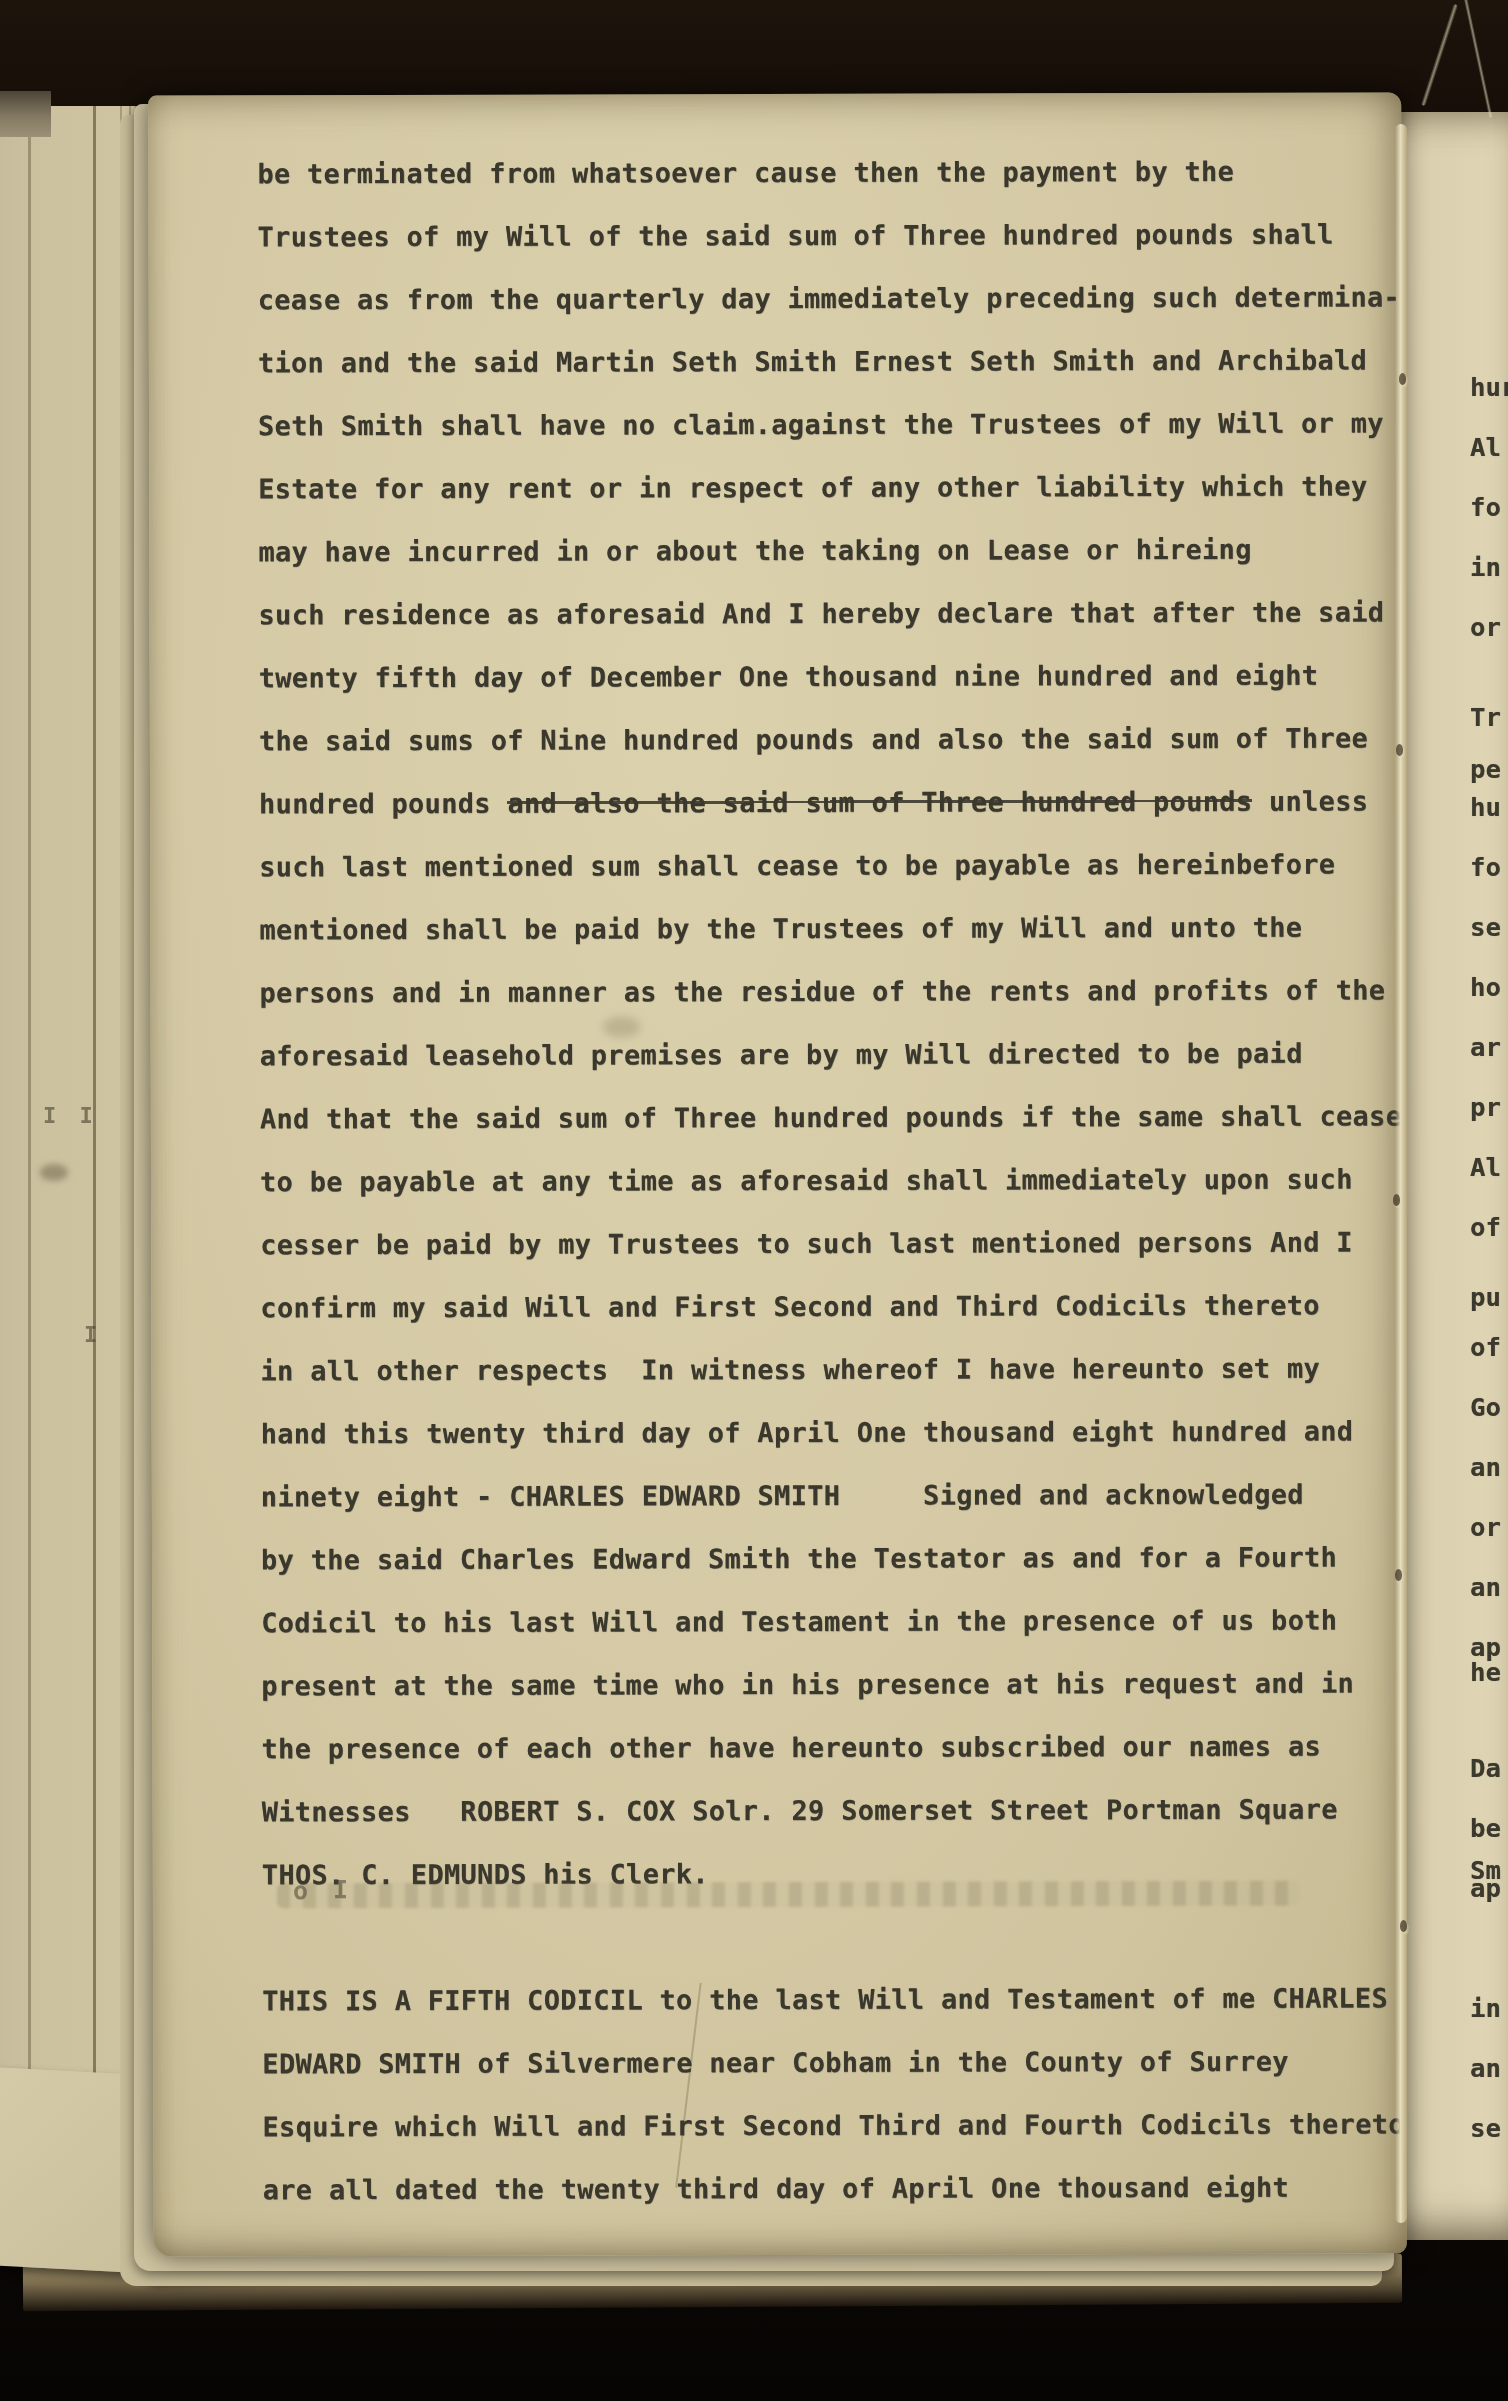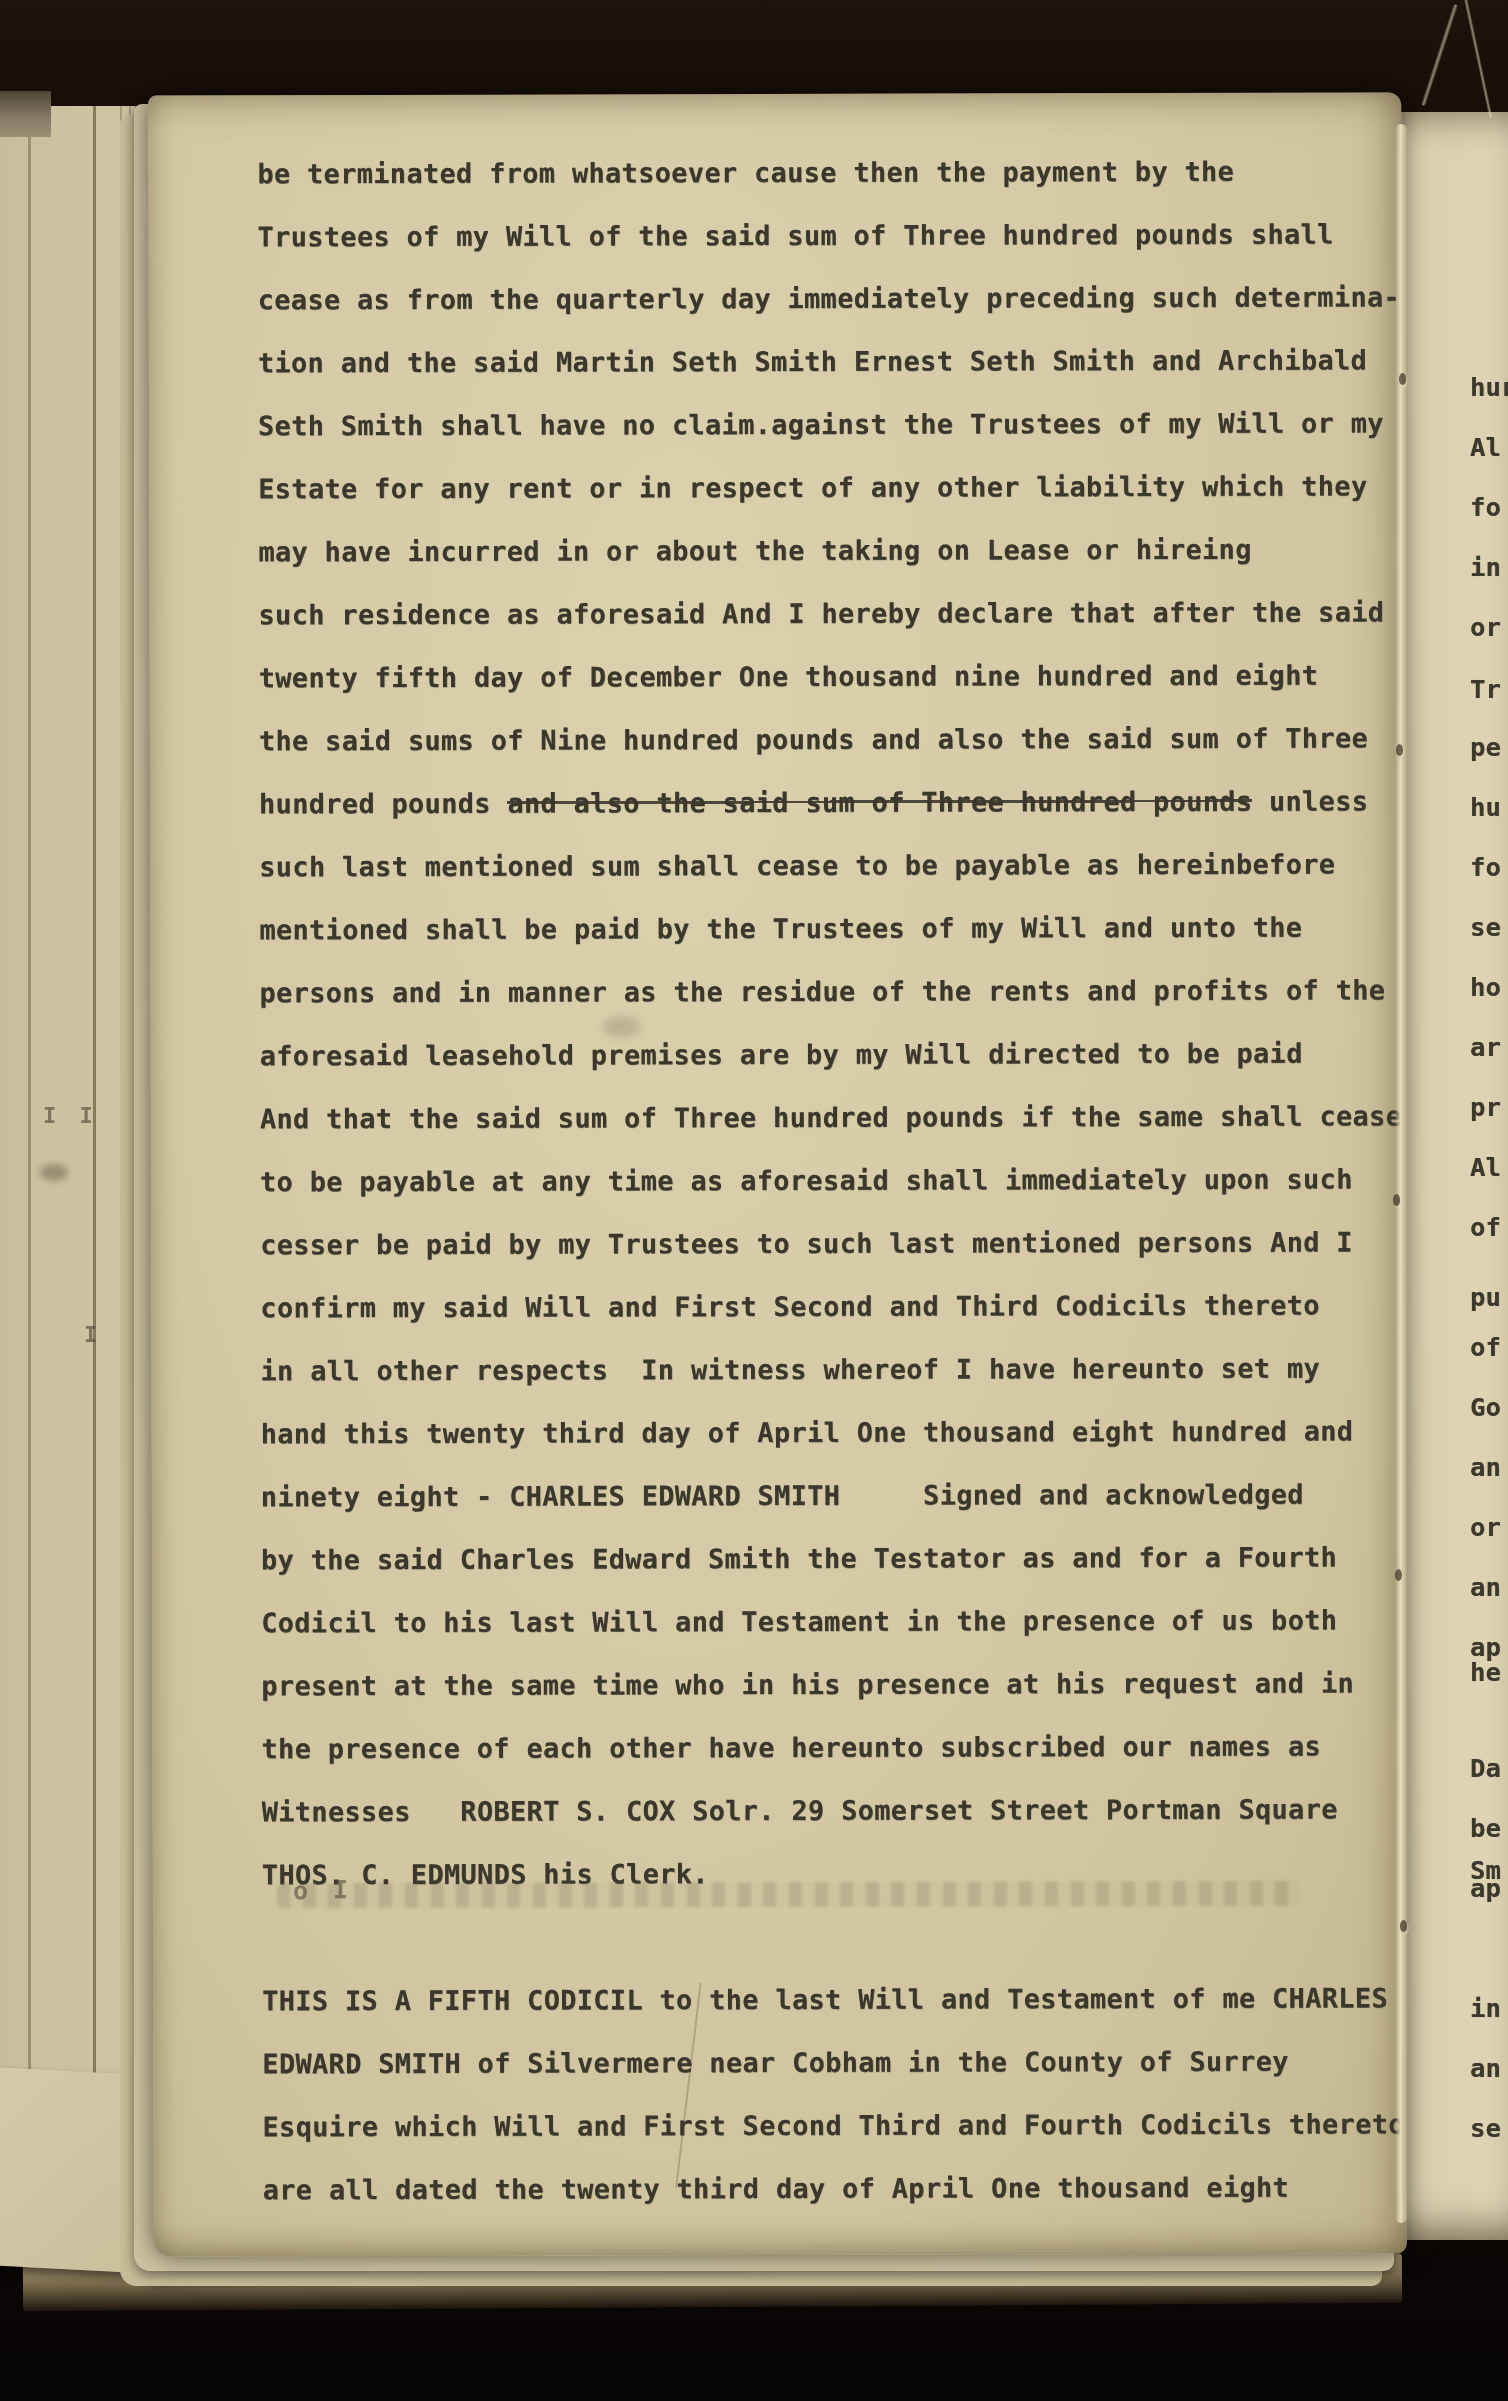--- a/index.html
+++ b/index.html
@@ -73,22 +73,22 @@
 
 <div class="scene">
 
   <div class="right-page">
     <div>
         <div class="frag" style="top: 246px;">hur</div>
         <div class="frag" style="top: 306px;">Al</div>
         <div class="frag" style="top: 366px;">fo</div>
         <div class="frag" style="top: 426px;">in</div>
         <div class="frag" style="top: 486px;">or</div>
-        <div class="frag" style="top: 548px;">Tr</div>
-        <div class="frag" style="top: 606px;">pe</div>
+        <div class="frag" style="top: 576px;">Tr</div>
+        <div class="frag" style="top: 628px;">pe</div>
         <div class="frag" style="top: 666px;">hu</div>
         <div class="frag" style="top: 726px;">fo</div>
         <div class="frag" style="top: 786px;">se</div>
         <div class="frag" style="top: 846px;">ho</div>
         <div class="frag" style="top: 906px;">ar</div>
         <div class="frag" style="top: 966px;">pr</div>
         <div class="frag" style="top: 1026px;">Al</div>
         <div class="frag" style="top: 1086px;">of</div>
         <div class="frag" style="top: 1156px;">pu</div>
         <div class="frag" style="top: 1206px;">of</div>

